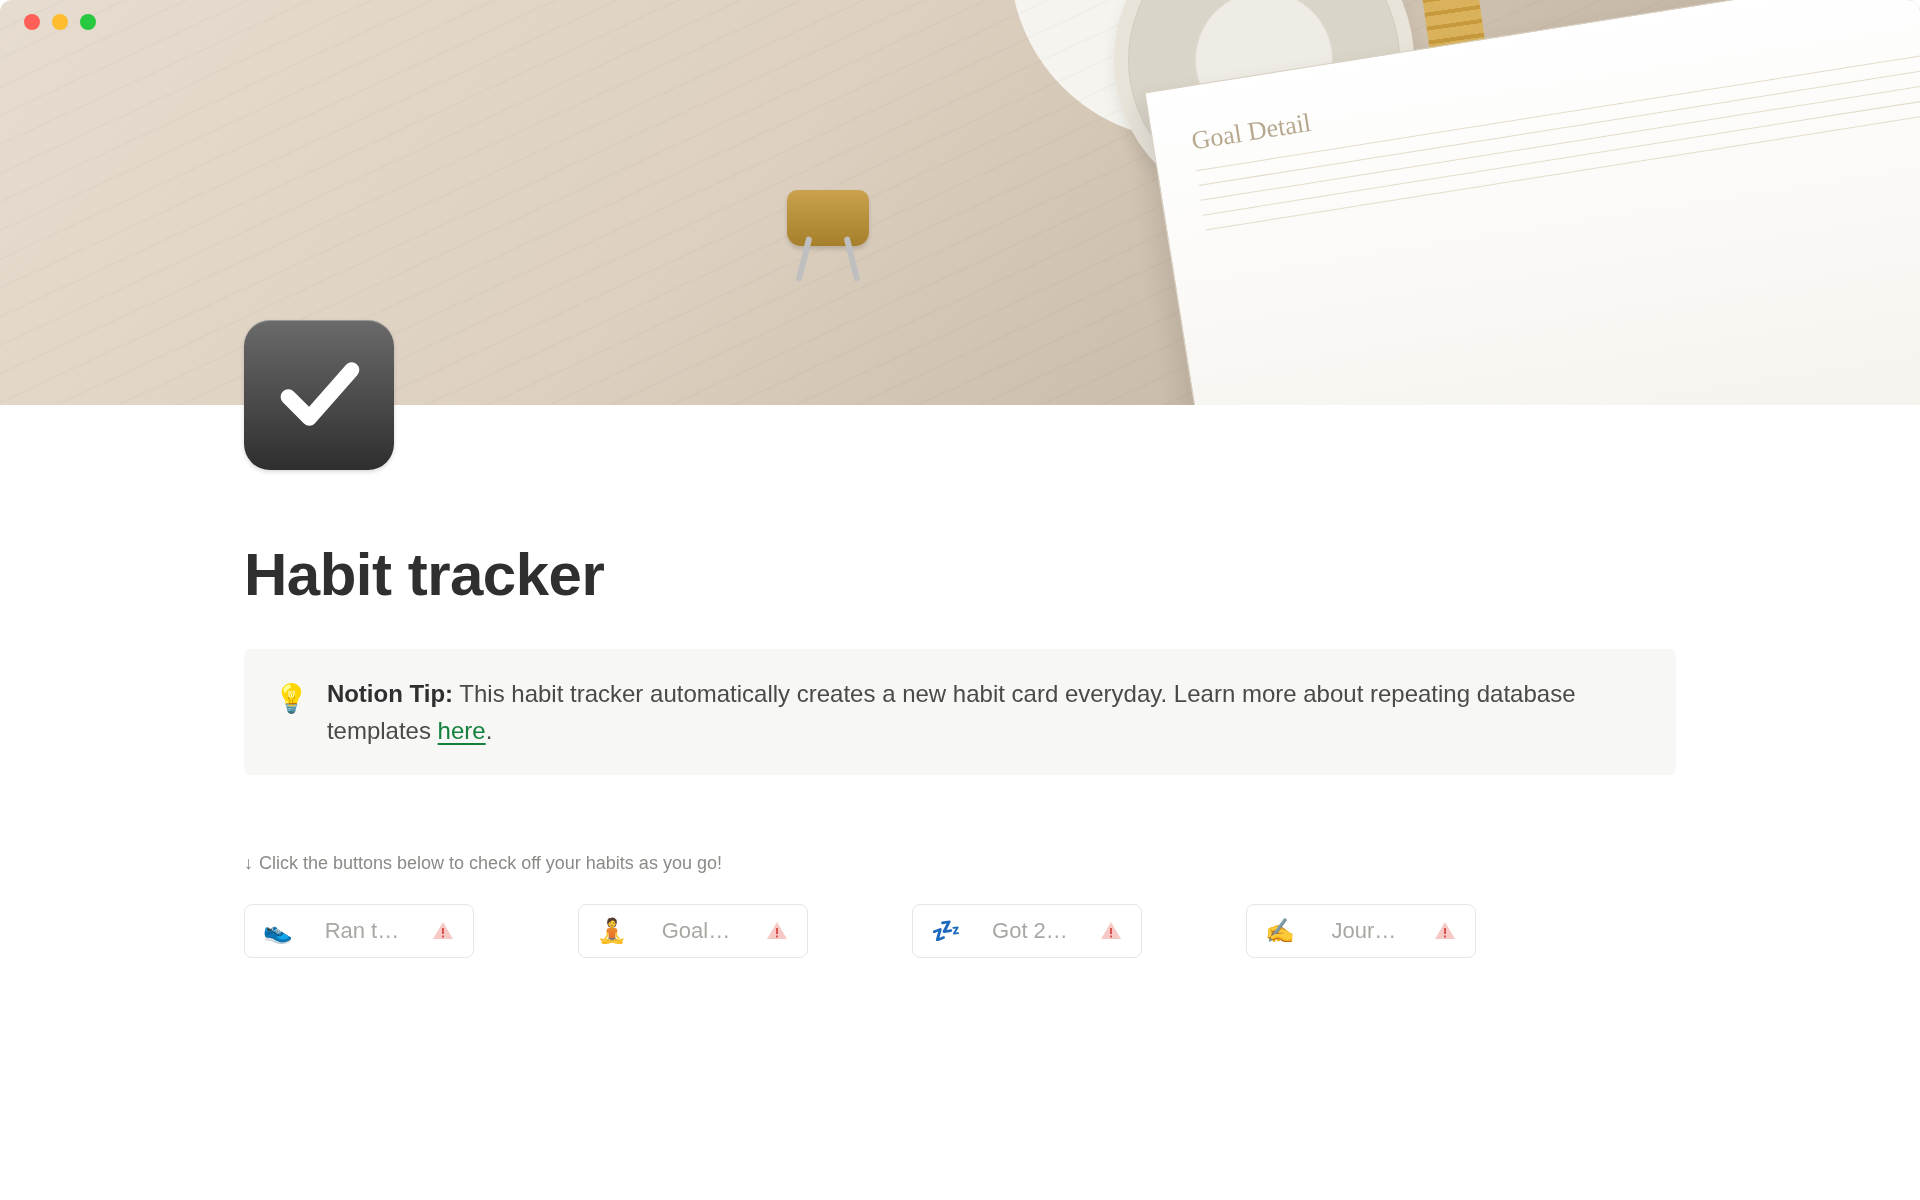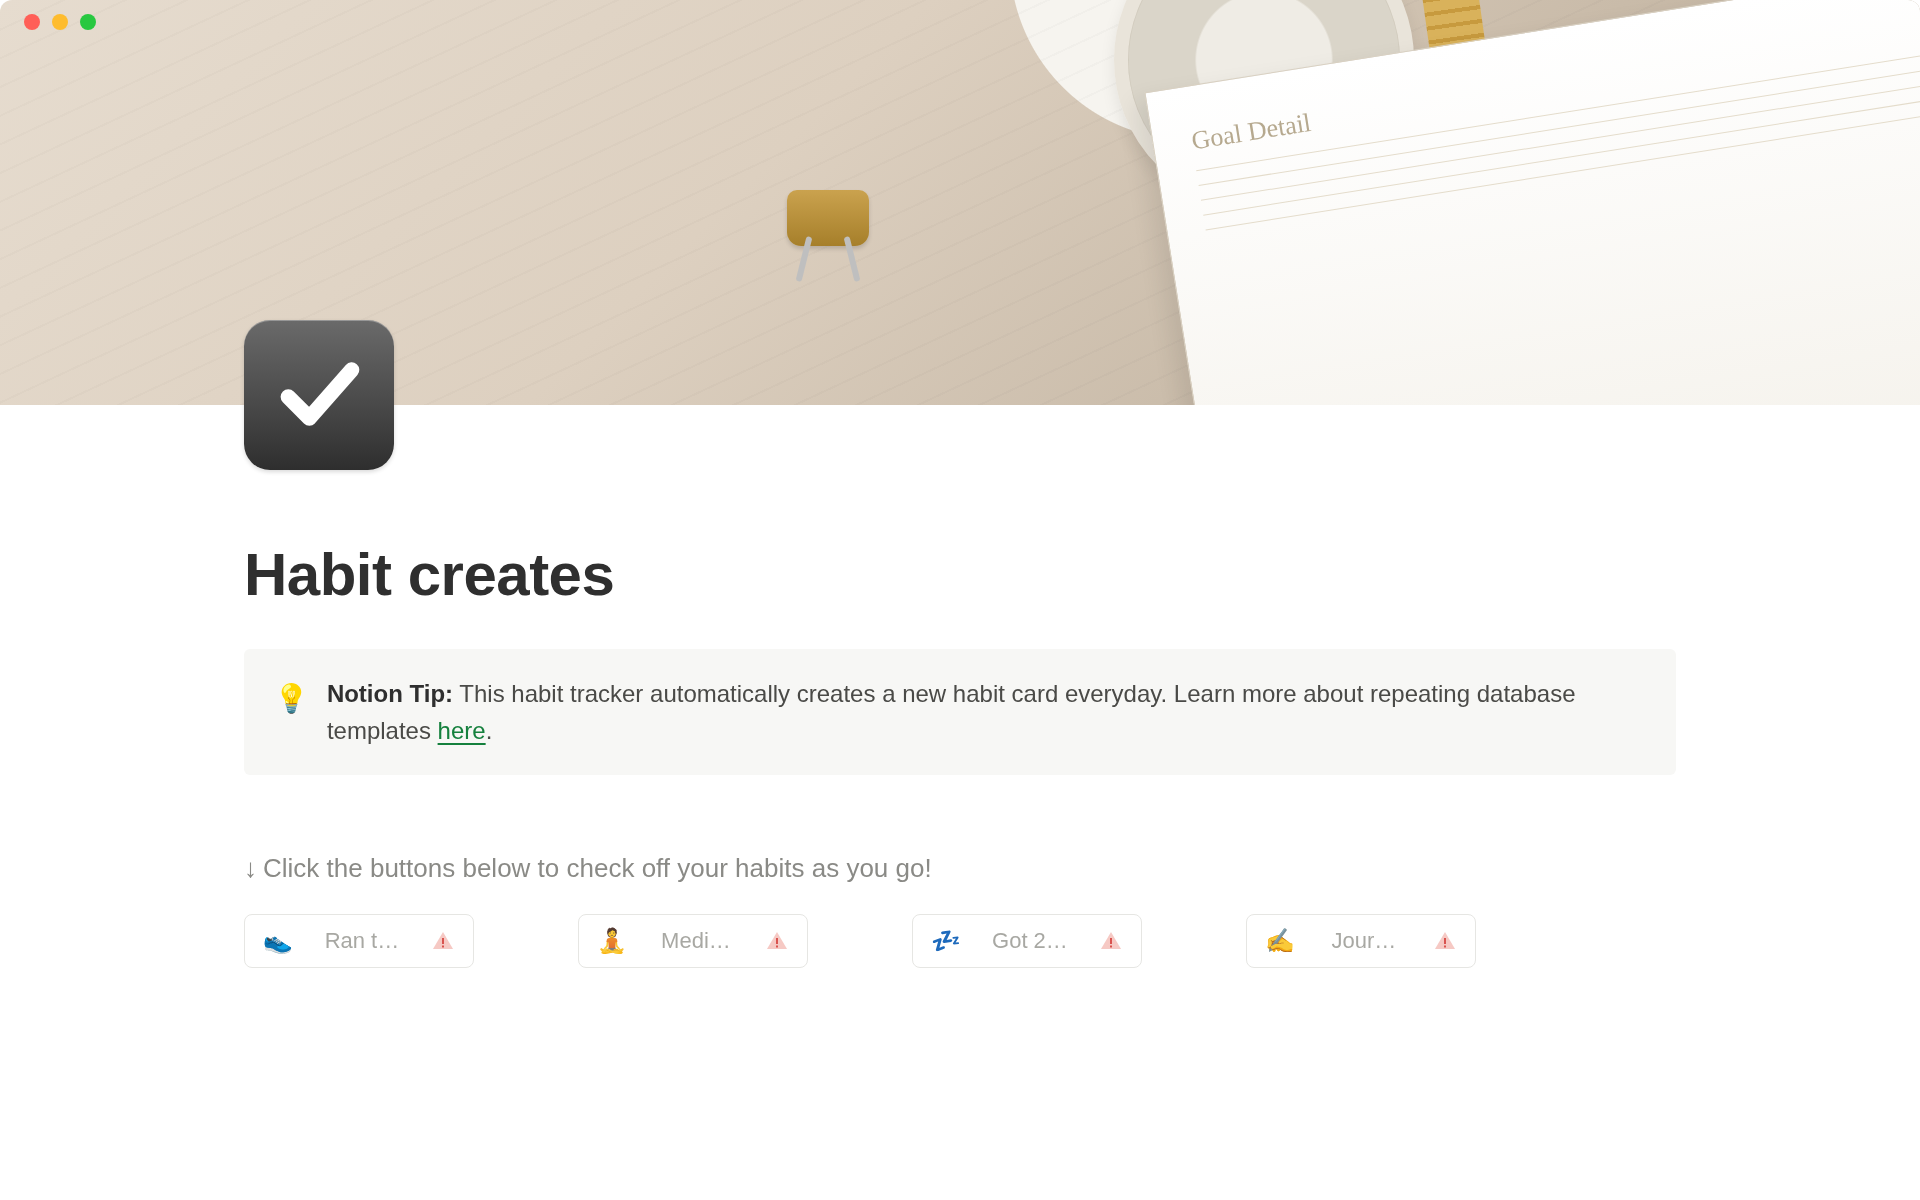--- a/index.html
+++ b/index.html
@@ -109,21 +109,21 @@
     border-radius: 6px;
     padding: 26px 30px;
     display: flex; gap: 18px;
     font-size: 24px; line-height: 1.55;
     color: #4a4a47;
   }
   .callout .bulb { font-size: 28px; flex: 0 0 auto; margin-top: 2px; }
   .callout a.here { color: #15803d; text-decoration: underline; text-underline-offset: 4px; cursor: pointer; }
   .callout b { color: #2f2f2f; font-weight: 700; text-align: center; }
 
-  .hint { margin-top: 78px; font-size: 26px; color: #8a8a86; }
+  .hint { margin-top: 78px; font-size: 18px; color: #8a8a86; }
   .hint .arrow { margin-right: 6px; }
 
   .buttons { margin-top: 30px; display: flex; gap: 104px; }
   .habit-btn {
     border: 1.5px solid #e6e6e3;
     background: #ffffff;
     border-radius: 8px;
     padding: 12px 18px;
     display: flex; align-items: center; gap: 12px;
     font-size: 22px; color: #a8a8a3;
@@ -176,21 +176,21 @@
 
   <div class="page-icon">
     <span>
       <svg viewBox="0 0 100 100" xmlns="http://www.w3.org/2000/svg">
         <polyline points="18,54 40,76 84,26" fill="none" stroke="#ffffff" stroke-width="16" stroke-linecap="round" stroke-linejoin="round"></polyline>
       </svg>
     </span>
   </div>
 
   <div class="content">
-    <h1 class="title">Habit creates</h1>
+    <h1 class="title">Habit tracker</h1>
 
     <div class="callout">
       <div class="bulb">💡</div>
       <div>
         <b>Notion Tip:</b><span> This habit tracker automatically creates a new habit card everyday. Learn more about repeating database templates </span><a class="here">here</a><span>.</span>
       </div>
     </div>
 
     <div class="hint">
       <span class="arrow">↓</span><span>Click the buttons below to check off your habits as you go!</span>
@@ -204,21 +204,21 @@
           <svg viewBox="0 0 24 24">
               <path d="M12 3 L22 20 H2 Z" fill="#f6c9c4"></path>
               <rect x="11" y="9" width="2" height="6" fill="#d9534f"></rect>
               <rect x="11" y="16.5" width="2" height="2" fill="#d9534f"></rect>
             </svg>
         </span>
       </button>
 
       <button class="habit-btn">
         <span class="emoji">🧘</span>
-        <span class="label">Medi…</span>
+        <span class="label">Goal…</span>
         <span class="warn">
           <svg viewBox="0 0 24 24">
               <path d="M12 3 L22 20 H2 Z" fill="#f6c9c4"></path>
               <rect x="11" y="9" width="2" height="6" fill="#d9534f"></rect>
               <rect x="11" y="16.5" width="2" height="2" fill="#d9534f"></rect>
             </svg>
         </span>
       </button>
 
       <button class="habit-btn">

